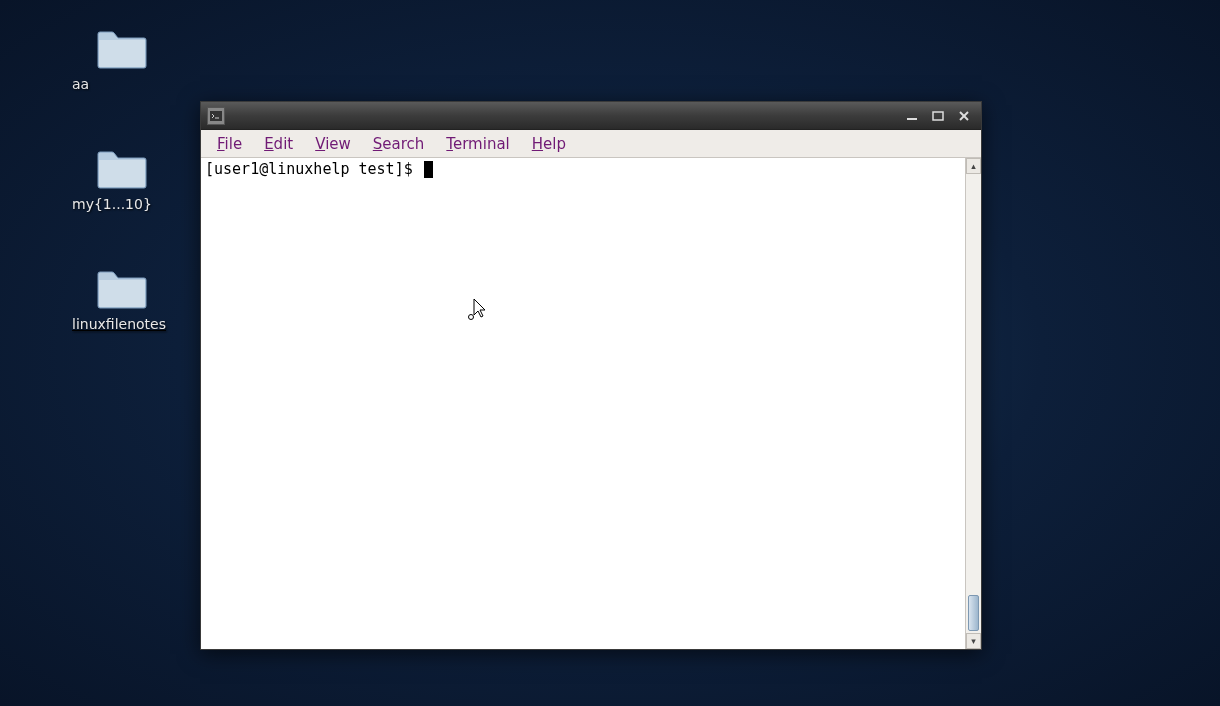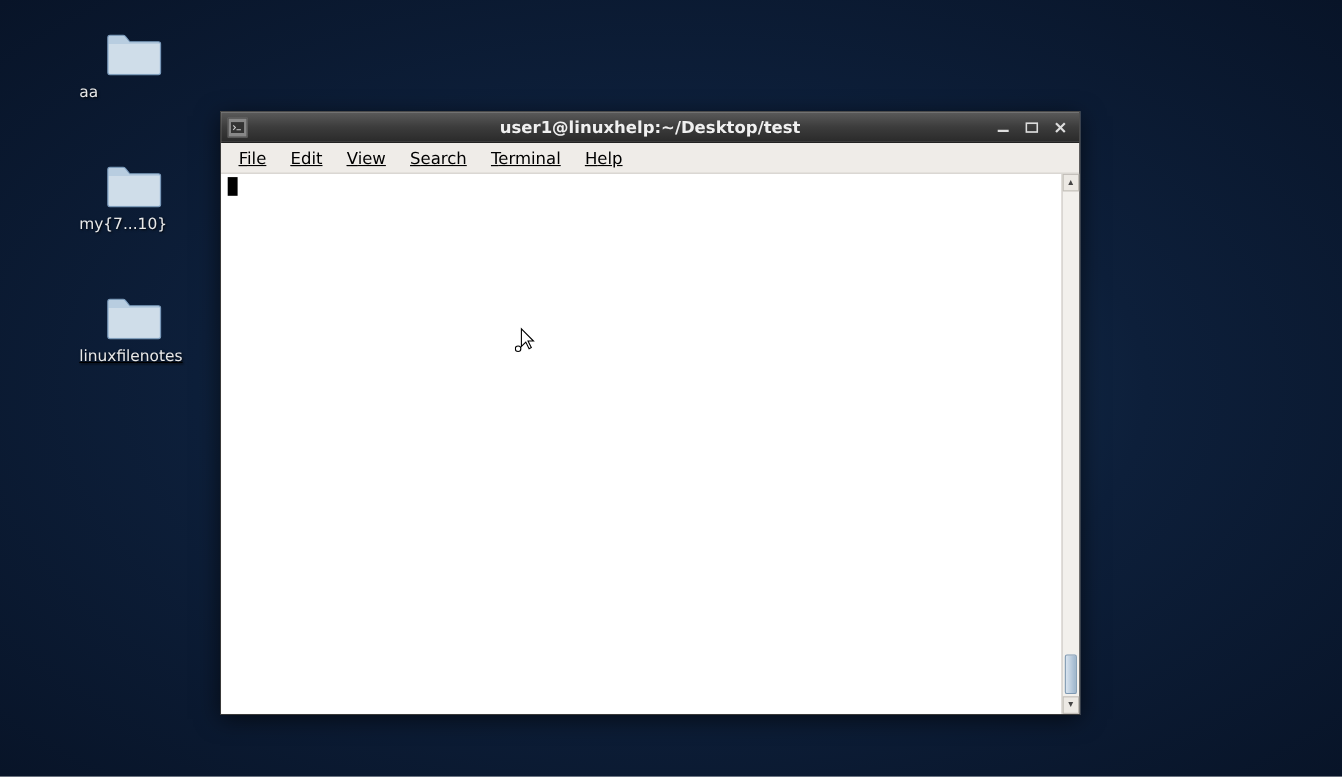--- a/index.html
+++ b/index.html
@@ -103,23 +103,22 @@
       background: #efece8;
       border-bottom: 1px solid #c9c5c0;
       display: flex;
       align-items: center;
       padding: 0 6px;
       gap: 2px;
     }
     .menubar .menu-item {
       padding: 2px 10px;
       font-size: 15px;
-      color: #000000;
-      cursor: pointer;
-      text-decoration: underline;
+      color: #701a75;
+      cursor: pointer;
     }
     .menubar .menu-item .u { text-decoration: underline; }
 
     .terminal-body {
       flex: 1;
       position: relative;
       display: flex;
       background: #fff;
     }
     .terminal-text-area {
@@ -194,21 +193,21 @@
   <div class="label">aa</div>
 </div>
 
 <div class="desktop-icon icon-my">
   <div class="folder">
     <svg width="52" height="42" viewBox="0 0 52 42">
       <path d="M2 8 L2 38 Q2 40 4 40 L48 40 Q50 40 50 38 L50 12 Q50 10 48 10 L22 10 L18 5 Q17 4 16 4 L4 4 Q2 4 2 6 Z" fill="#b8cde0" stroke="#7a9abb" stroke-width="1"></path>
       <path d="M3 12 L49 12 L49 38 Q49 39 48 39 L4 39 Q3 39 3 38 Z" fill="#cfdde9"></path>
     </svg>
   </div>
-  <div class="label">my{7...10}</div>
+  <div class="label">my{1...10}</div>
 </div>
 
 <div class="desktop-icon icon-lfn">
   <div class="folder">
     <svg width="52" height="42" viewBox="0 0 52 42">
       <path d="M2 8 L2 38 Q2 40 4 40 L48 40 Q50 40 50 38 L50 12 Q50 10 48 10 L22 10 L18 5 Q17 4 16 4 L4 4 Q2 4 2 6 Z" fill="#b8cde0" stroke="#7a9abb" stroke-width="1"></path>
       <path d="M3 12 L49 12 L49 38 Q49 39 48 39 L4 39 Q3 39 3 38 Z" fill="#cfdde9"></path>
     </svg>
   </div>
   <div class="label">linuxfilenotes</div>
@@ -216,21 +215,20 @@
 
 <div class="window">
   <div class="titlebar">
     <div class="app-icon">
       <svg width="12" height="10" viewBox="0 0 12 10">
           <rect x="0" y="0" width="12" height="10" fill="#333"></rect>
           <path d="M2 3 L4 5 L2 7" stroke="#ccc" stroke-width="1" fill="none"></path>
           <line x1="5" y1="7" x2="9" y2="7" stroke="#ccc" stroke-width="1"></line>
         </svg>
     </div>
-    <div class="title">user1@linuxhelp:~/Desktop/test</div>
     <div class="controls">
       <div class="ctrl ctrl-min">
         <svg width="12" height="12">
             <line x1="1" y1="9" x2="11" y2="9" stroke="#ddd" stroke-width="2"></line>
           </svg>
       </div>
       <div class="ctrl ctrl-max">
         <svg width="12" height="12">
             <rect x="1" y="2" width="10" height="8" fill="none" stroke="#ddd" stroke-width="1.5"></rect>
           </svg>
@@ -247,21 +245,21 @@
   <div class="menubar">
       <div class="menu-item"><span class="u">F</span><span>ile</span></div>
       <div class="menu-item"><span class="u">E</span><span>dit</span></div>
       <div class="menu-item"><span class="u">V</span><span>iew</span></div>
       <div class="menu-item"><span class="u">S</span><span>earch</span></div>
       <div class="menu-item"><span class="u">T</span><span>erminal</span></div>
       <div class="menu-item"><span class="u">H</span><span>elp</span></div>
     </div>
 
   <div class="terminal-body">
-    <div class="terminal-text-area"><span class="cursor-block"></span></div>
+    <div class="terminal-text-area"><span class="prompt-line">[user1@linuxhelp test]$ </span><span class="cursor-block"></span></div>
     <div class="scrollbar">
       <div class="arrow arrow-up">▴</div>
       <div class="thumb"></div>
       <div class="arrow arrow-down">▾</div>
     </div>
   </div>
 </div>
 
 <div class="mouse-pointer">
   <svg width="20" height="24" viewBox="0 0 20 24">

